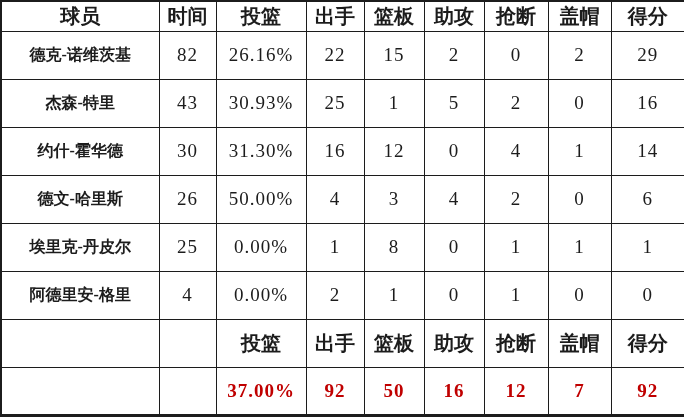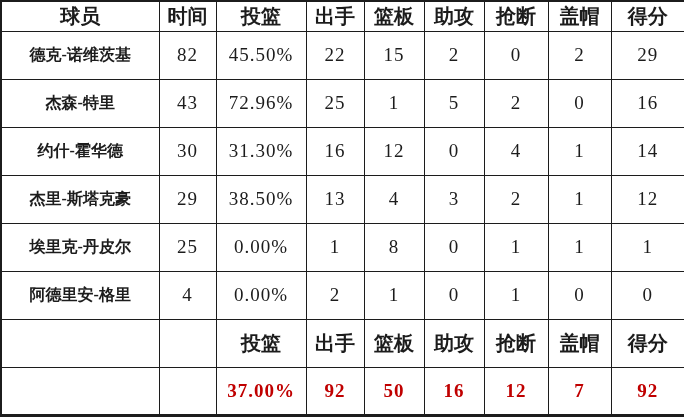--- a/index.html
+++ b/index.html
@@ -83,60 +83,60 @@
         <th class="hdr">助攻</th>
         <th class="hdr">抢断</th>
         <th class="hdr">盖帽</th>
         <th class="hdr">得分</th>
       </tr>
     </thead>
     <tbody id="table-body">
         <tr>
           <td class="name">德克-诺维茨基</td>
           <td class="num">82</td>
-          <td class="num">45.50%</td>
+          <td class="num">26.16%</td>
           <td class="num">22</td>
           <td class="num">15</td>
           <td class="num">2</td>
           <td class="num">0</td>
           <td class="num">2</td>
           <td class="num">29</td>
         </tr>
         <tr>
           <td class="name">杰森-特里</td>
           <td class="num">43</td>
-          <td class="num">72.96%</td>
+          <td class="num">30.93%</td>
           <td class="num">25</td>
           <td class="num">1</td>
           <td class="num">5</td>
           <td class="num">2</td>
           <td class="num">0</td>
           <td class="num">16</td>
         </tr>
         <tr>
           <td class="name">约什-霍华德</td>
           <td class="num">30</td>
           <td class="num">31.30%</td>
           <td class="num">16</td>
           <td class="num">12</td>
           <td class="num">0</td>
           <td class="num">4</td>
           <td class="num">1</td>
           <td class="num">14</td>
         </tr>
         <tr>
-          <td class="name">杰里-斯塔克豪</td>
-          <td class="num">29</td>
-          <td class="num">38.50%</td>
-          <td class="num">13</td>
+          <td class="name">德文-哈里斯</td>
+          <td class="num">26</td>
+          <td class="num">50.00%</td>
           <td class="num">4</td>
           <td class="num">3</td>
+          <td class="num">4</td>
           <td class="num">2</td>
-          <td class="num">1</td>
-          <td class="num">12</td>
+          <td class="num">0</td>
+          <td class="num">6</td>
         </tr>
         <tr>
           <td class="name">埃里克-丹皮尔</td>
           <td class="num">25</td>
           <td class="num">0.00%</td>
           <td class="num">1</td>
           <td class="num">8</td>
           <td class="num">0</td>
           <td class="num">1</td>
           <td class="num">1</td>

